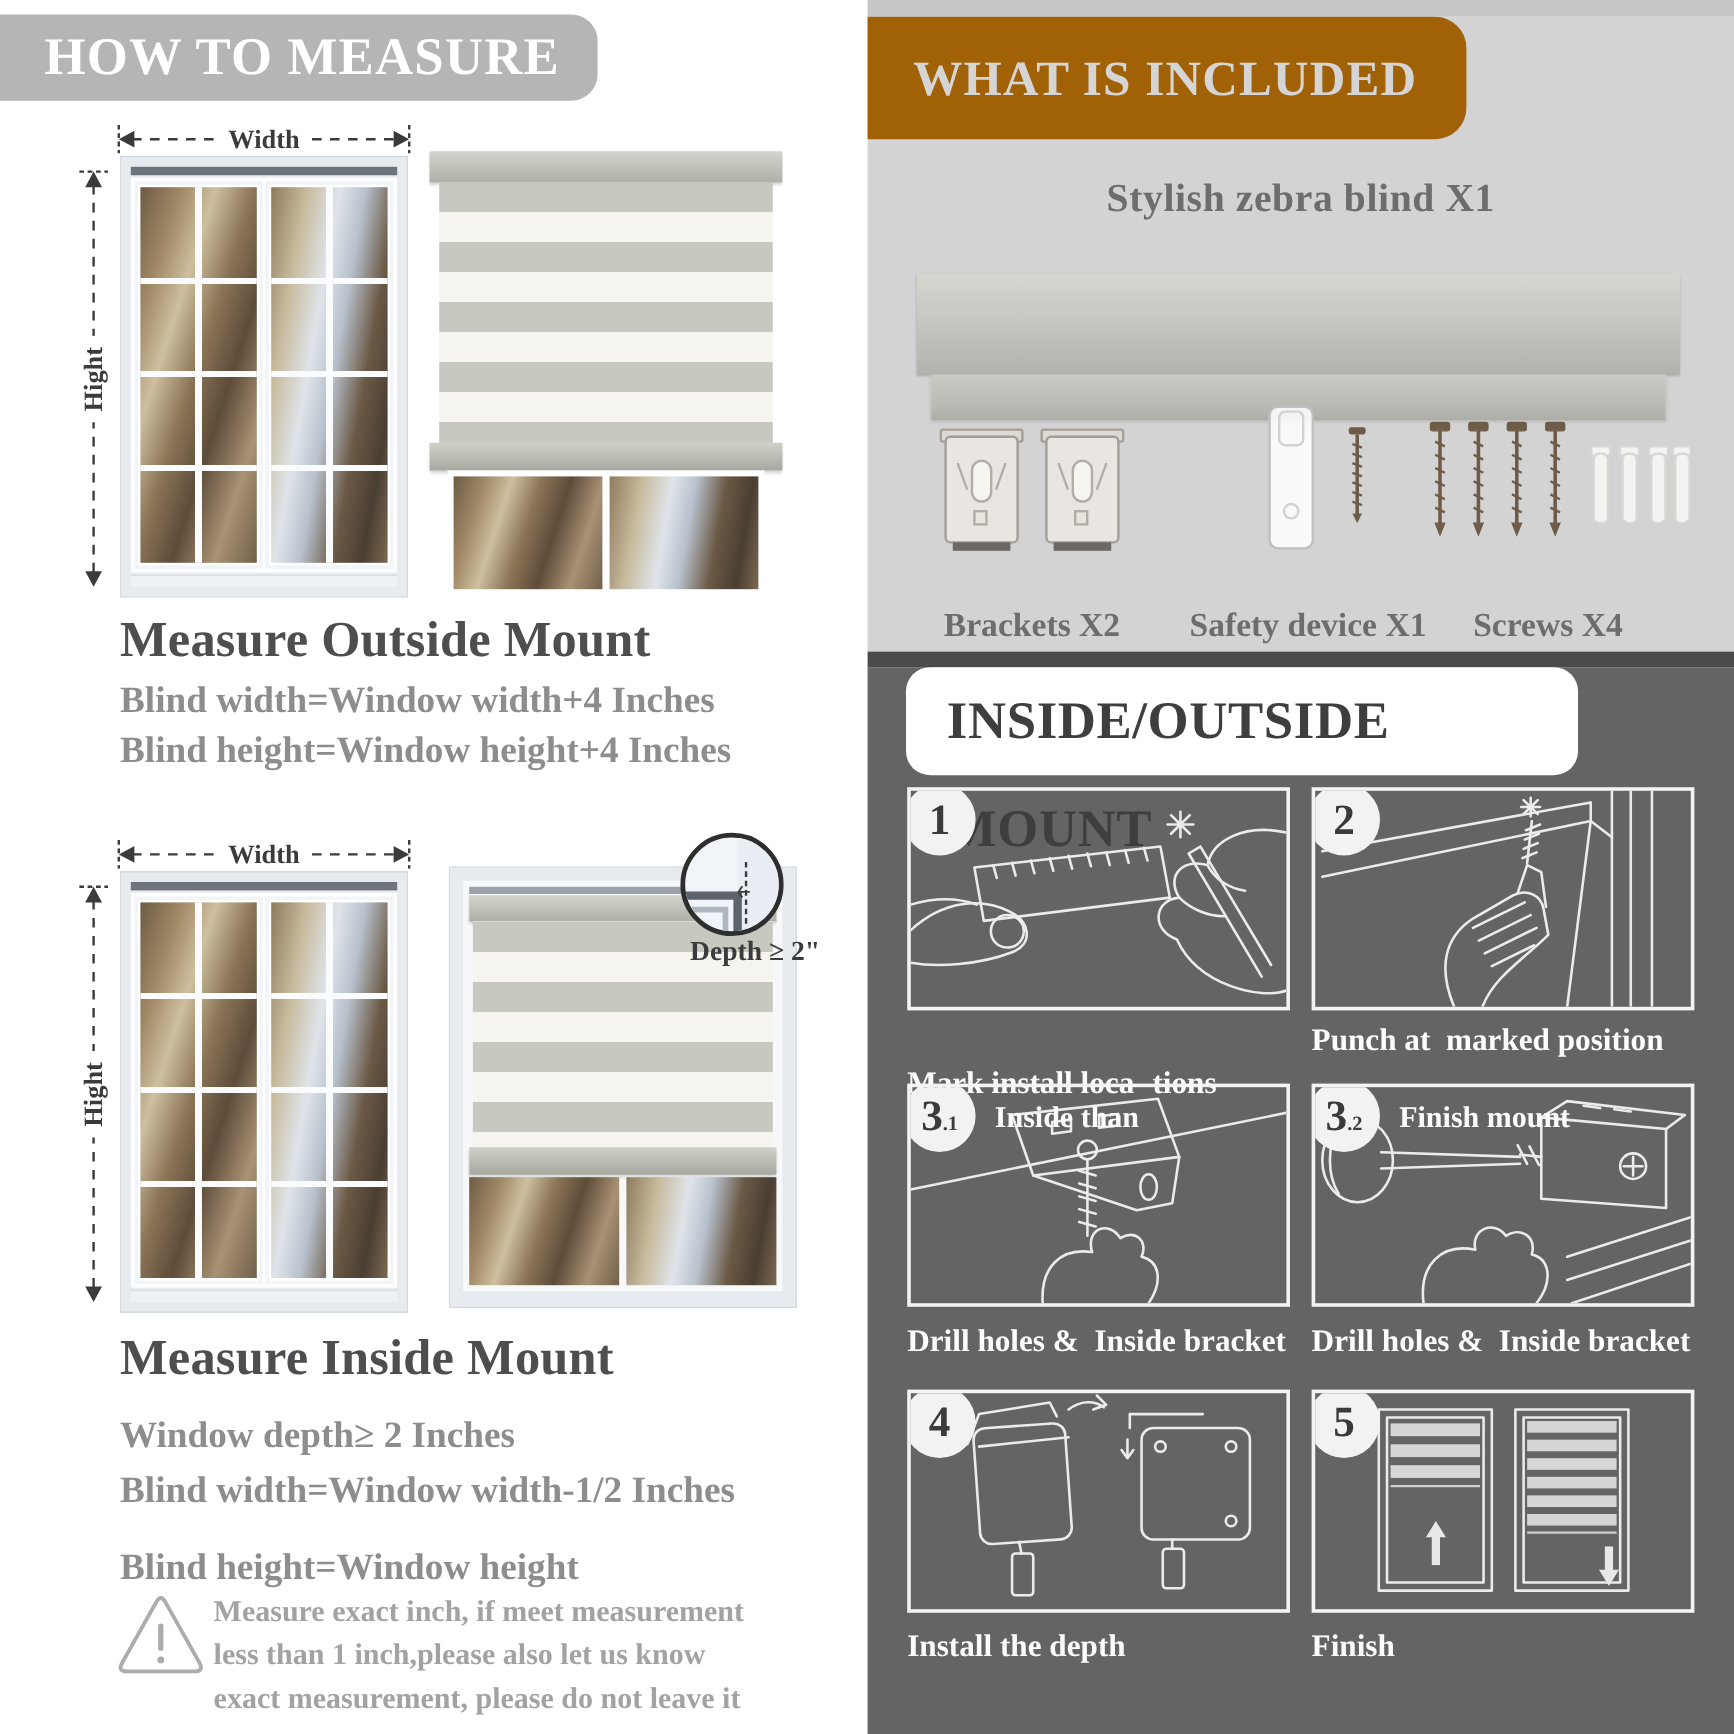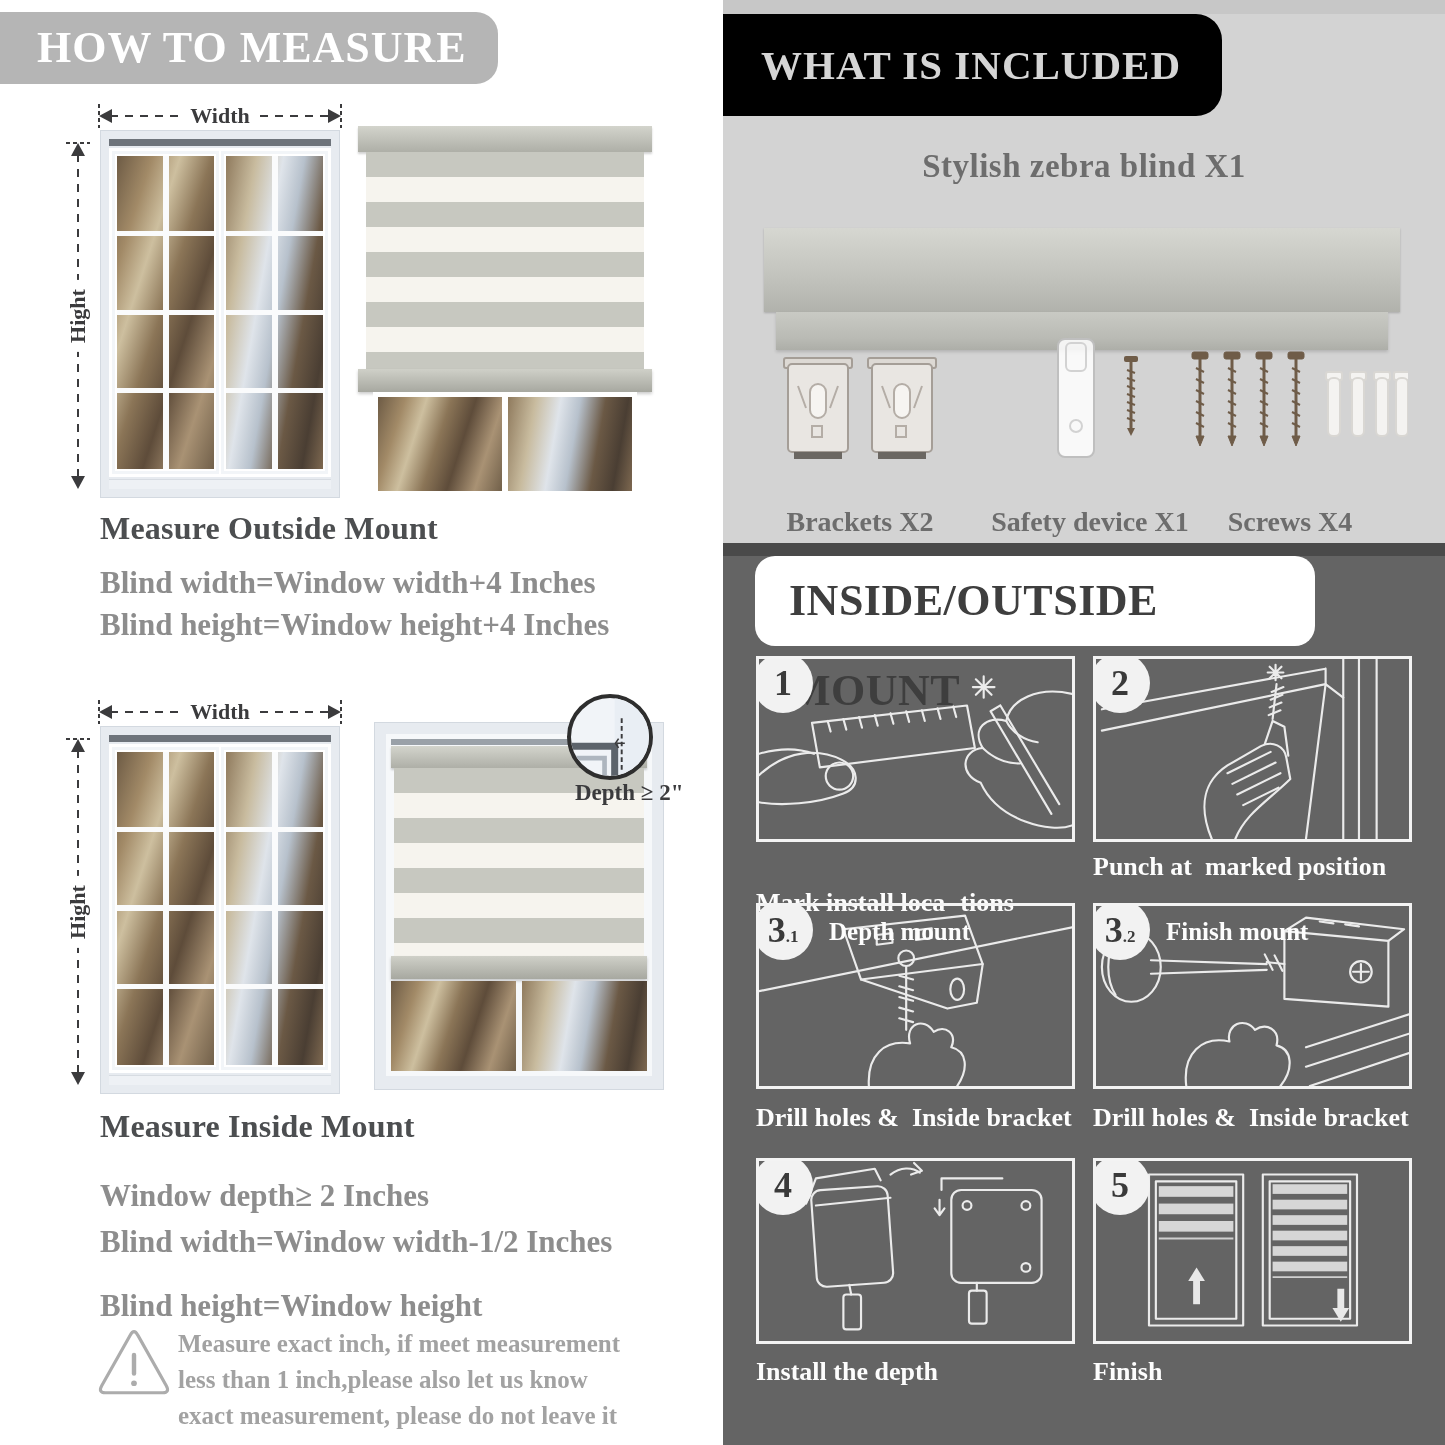--- a/index.html
+++ b/index.html
@@ -4,35 +4,35 @@
 <style>
   html,body{margin:0;padding:0;background:#fff;}
   .canvas{position:relative;width:1445px;height:1445px;background:#fff;overflow:hidden;
           font-family:Liberation Serif, serif;padding-left:32px;}
   .abs{position:absolute;}
 
   
   .badge-gray{left:0;top:12px;width:498px;height:72px;background:#b5b5b5;
               border-radius:0 22px 22px 0;color:#fff;font-weight:bold;font-size:44px;
               line-height:72px;padding-left:37px;box-sizing:border-box;letter-spacing:1px;}
-  .badge-included{left:723px;top:14px;width:499px;height:102px;background:#000000;
+  .badge-included{left:723px;top:14px;width:499px;height:102px;background:#a16207;
               border-radius:0 26px 26px 0;color:#d5d5d5;font-weight:bold;font-size:41px;
               line-height:102px;padding-left:38px;box-sizing:border-box;letter-spacing:1px;}
   .badge-mount{left:755px;top:556px;width:560px;height:90px;background:#fff;
               border-radius:20px;color:#3e3e3e;font-weight:bold;font-size:44px;
               line-height:90px;padding-left:34px;box-sizing:border-box;letter-spacing:.5px;}
 
   
   .r-strip{left:723px;top:0;width:722px;height:14px;background:#c7c7c7;}
   .r-light{left:723px;top:14px;width:722px;height:529px;background:#d3d3d3;}
   .r-edge{left:723px;top:543px;width:722px;height:13px;background:#4a4a4a;}
   .r-dark{left:723px;top:556px;width:722px;height:889px;background:#646464;}
 
   
-  .h2{font-weight:bold;font-size:32px;color:#4c4e50;letter-spacing:.2px;}
+  .h2{font-weight:bold;font-size:42px;color:#4c4e50;letter-spacing:.2px;}
   .formula{font-weight:bold;font-size:31px;color:#8d8d8d;}
   .warn-text{font-weight:bold;font-size:25px;line-height:36px;color:#a2a2a2;width:442px;}
 
   
   .product-label{left:723px;top:148px;width:722px;text-align:center;
                  font-weight:bold;font-size:33px;color:#6d6d6d;letter-spacing:.5px;}
   .item-label{font-weight:bold;font-size:28px;color:#6d6d6d;text-align:center;}
 
   
   .big-cassette{left:764px;top:228px;width:636px;height:84px;
@@ -367,21 +367,21 @@
         <path d="M120,30 l16,-2 0,10 -16,2 z M160,25 l16,-2 0,10 -16,2 z"></path>
         <path d="M228,60 L222,100 L192,106 L104,76"></path>
         <ellipse cx="202" cy="86" rx="7" ry="11"></ellipse>
         <circle cx="150" cy="54" r="8"></circle>
         <path d="M150,62 L150,128"></path>
         <path d="M143,72 l14,4 M143,83 l14,4 M143,94 l14,4 M143,105 l14,4 M143,116 l14,4"></path>
         <path d="M112,186 C110,154 128,138 154,142 C148,122 168,114 178,130 C190,122 202,132 196,146 C212,150 214,168 202,186"></path>
       </g>
     </svg>
     <div class="stepnum"><span class="n">3</span><span class="s">.1</span></div>
-    <div class="steptitle">Depth mount</div>
+    <div class="steptitle">Inside than</div>
   </div>
   <div class="caption" style="left:756px;top:1103px;">Drill holes &amp;  Inside bracket</div>
 
   <div class="panel" style="left:1093px;top:903px;">
     <svg class="art" viewBox="0 0 319 186" preserveAspectRatio="none">
       <g class="lineart">
         <polygon points="192,26 298,36 298,104 192,96"></polygon>
         <polyline points="192,26 214,12 314,24 298,36"></polyline>
         <path d="M228,16 l14,2 M254,19 l14,2"></path>
         <circle cx="270" cy="68" r="11"></circle>

